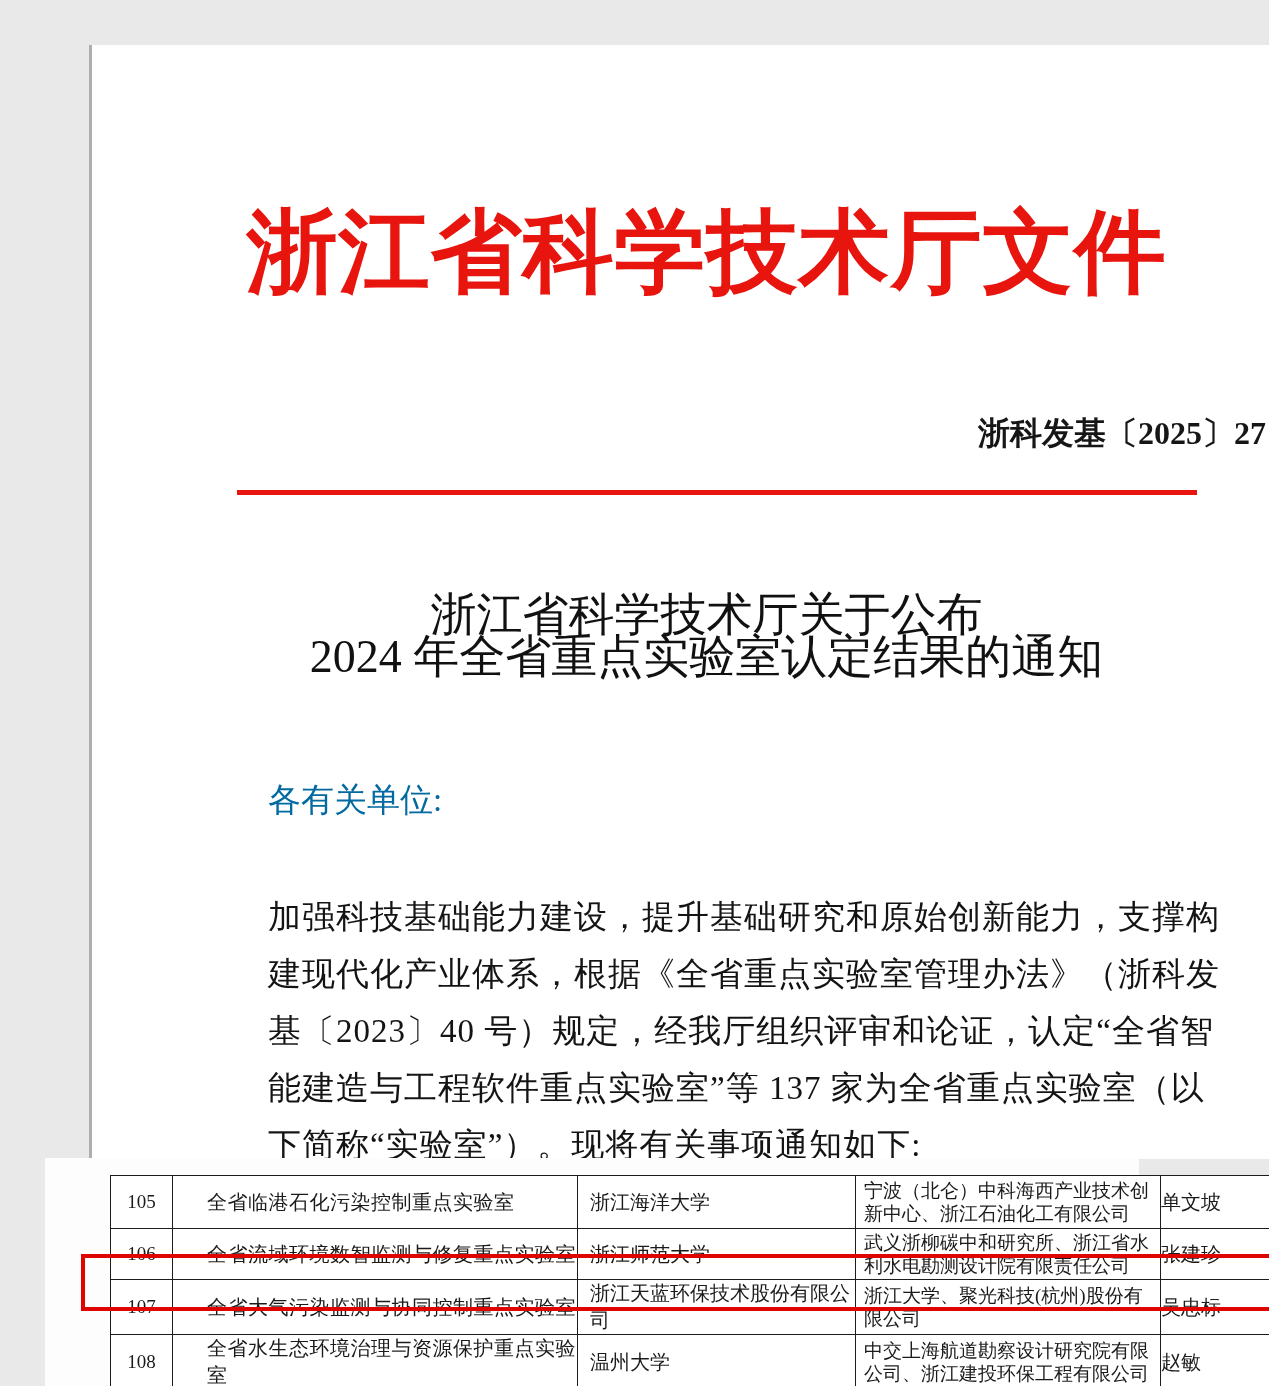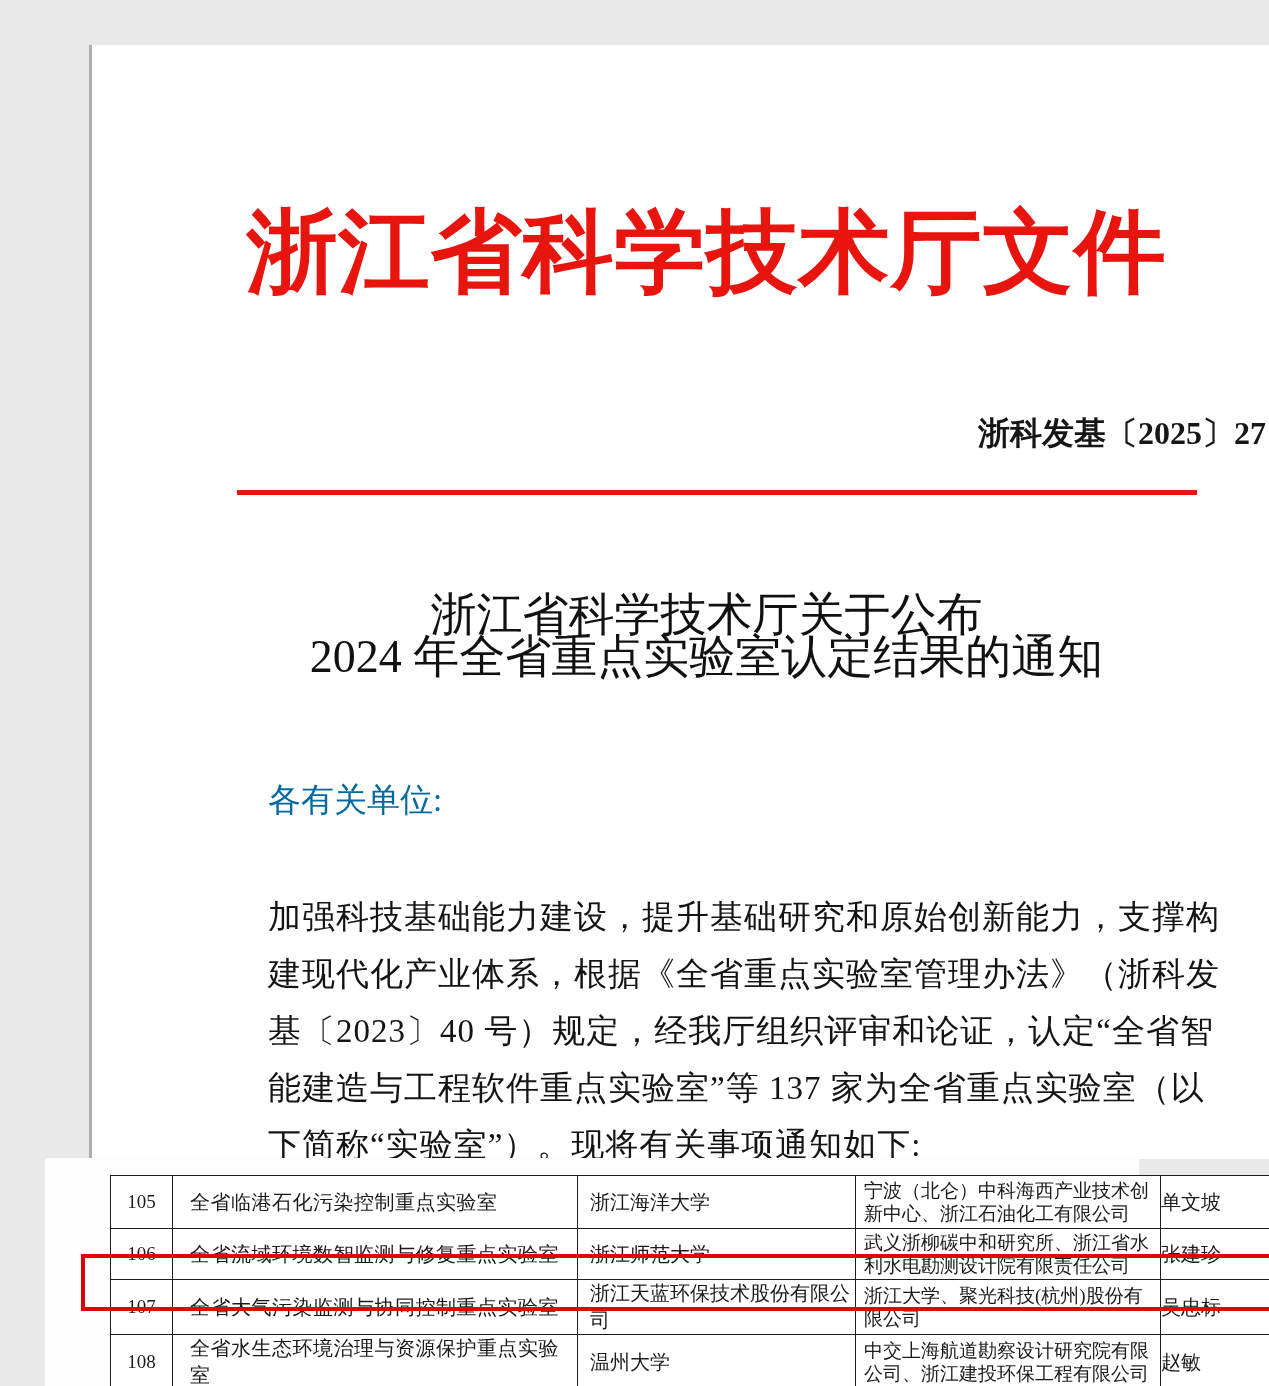--- a/index.html
+++ b/index.html
@@ -108,21 +108,21 @@
   .lab-table tr.r-105 { height: 53px; }
   .lab-table tr.r-106 { height: 47px; }
   .lab-table tr.r-107 { height: 48px; }
   .lab-table tr.r-108 { height: 48px; }
   .col-num   { width: 62px; }
   .col-lab   { width: 405px; }
   .col-inst  { width: 278px; }
   .col-part  { width: 305px; }
   .col-dir   { width: 128px; }
   td.cell-num { text-align: center; font-size: 19px; }
-  td.cell-lab { padding-left: 17px; letter-spacing: 0.5px; }
+  td.cell-lab { padding-left: 34px; letter-spacing: 0.5px; }
   td.cell-inst { padding-left: 12px; }
   td.cell-part {
     padding: 2px 4px 2px 8px;
     font-size: 19px;
     line-height: 23px;
     letter-spacing: 0;
   }
   td.cell-dir { text-align: left; }
 
   .highlight-box {

